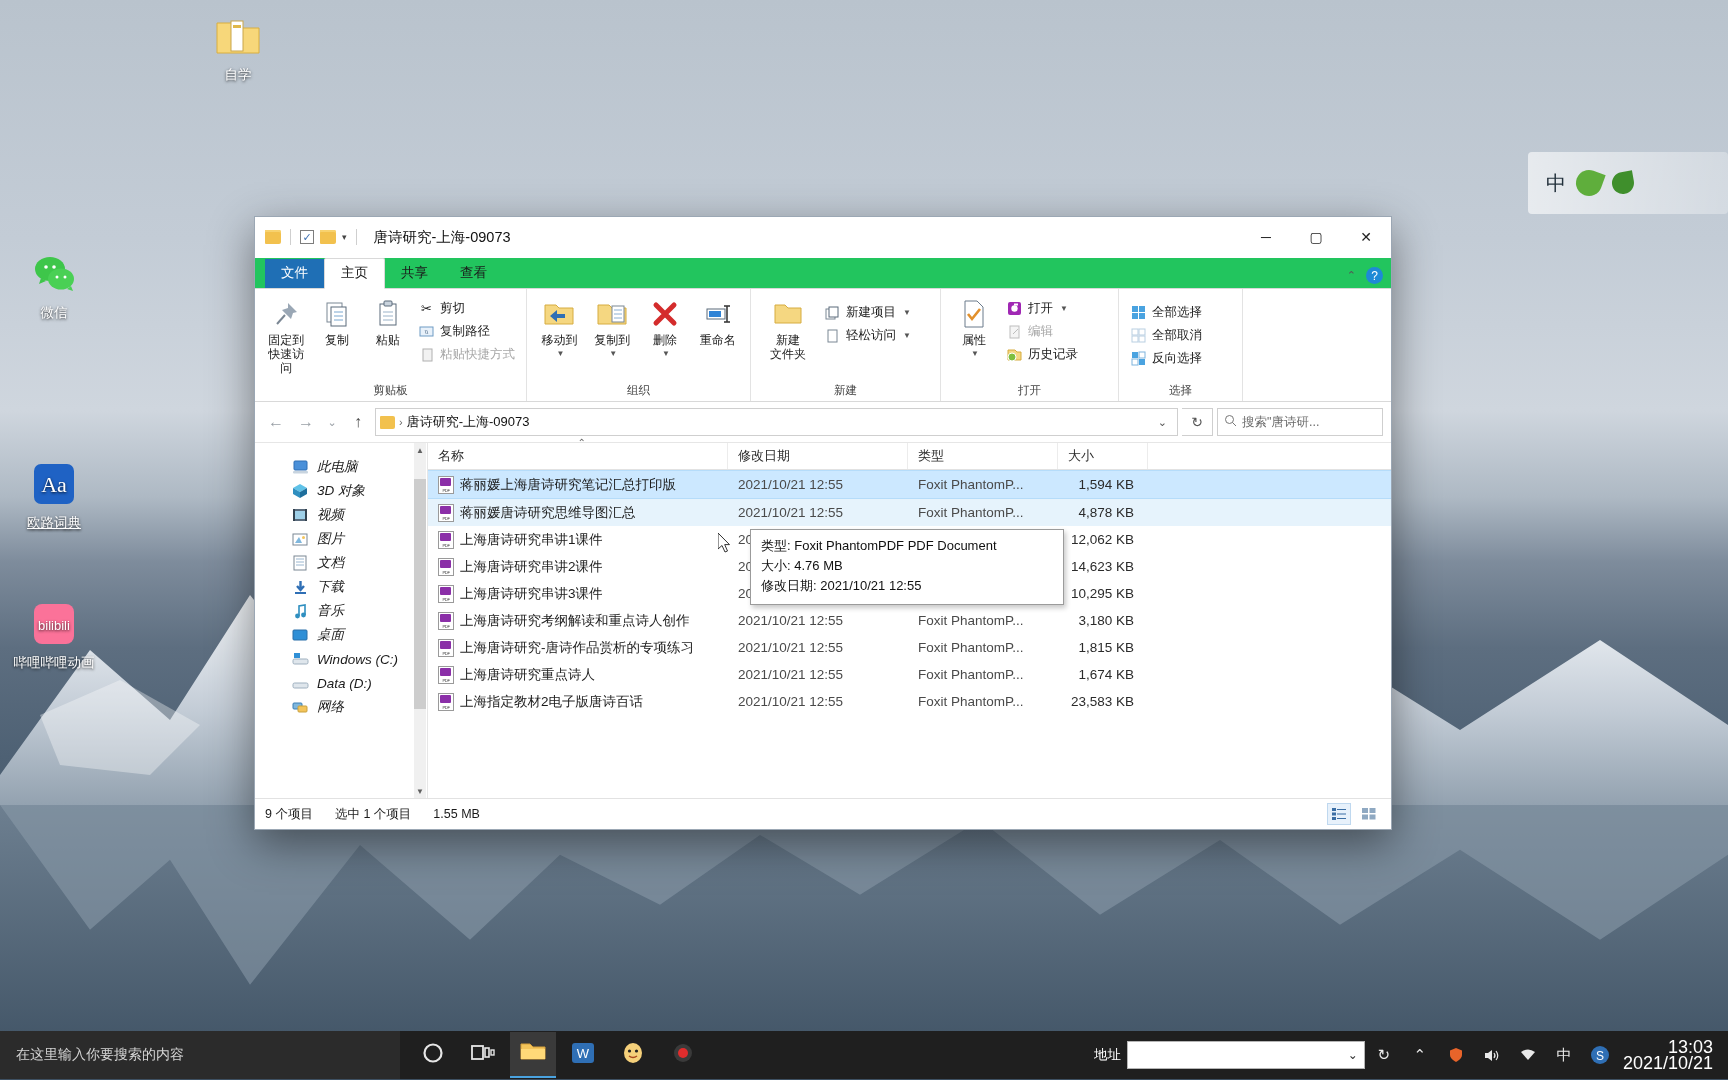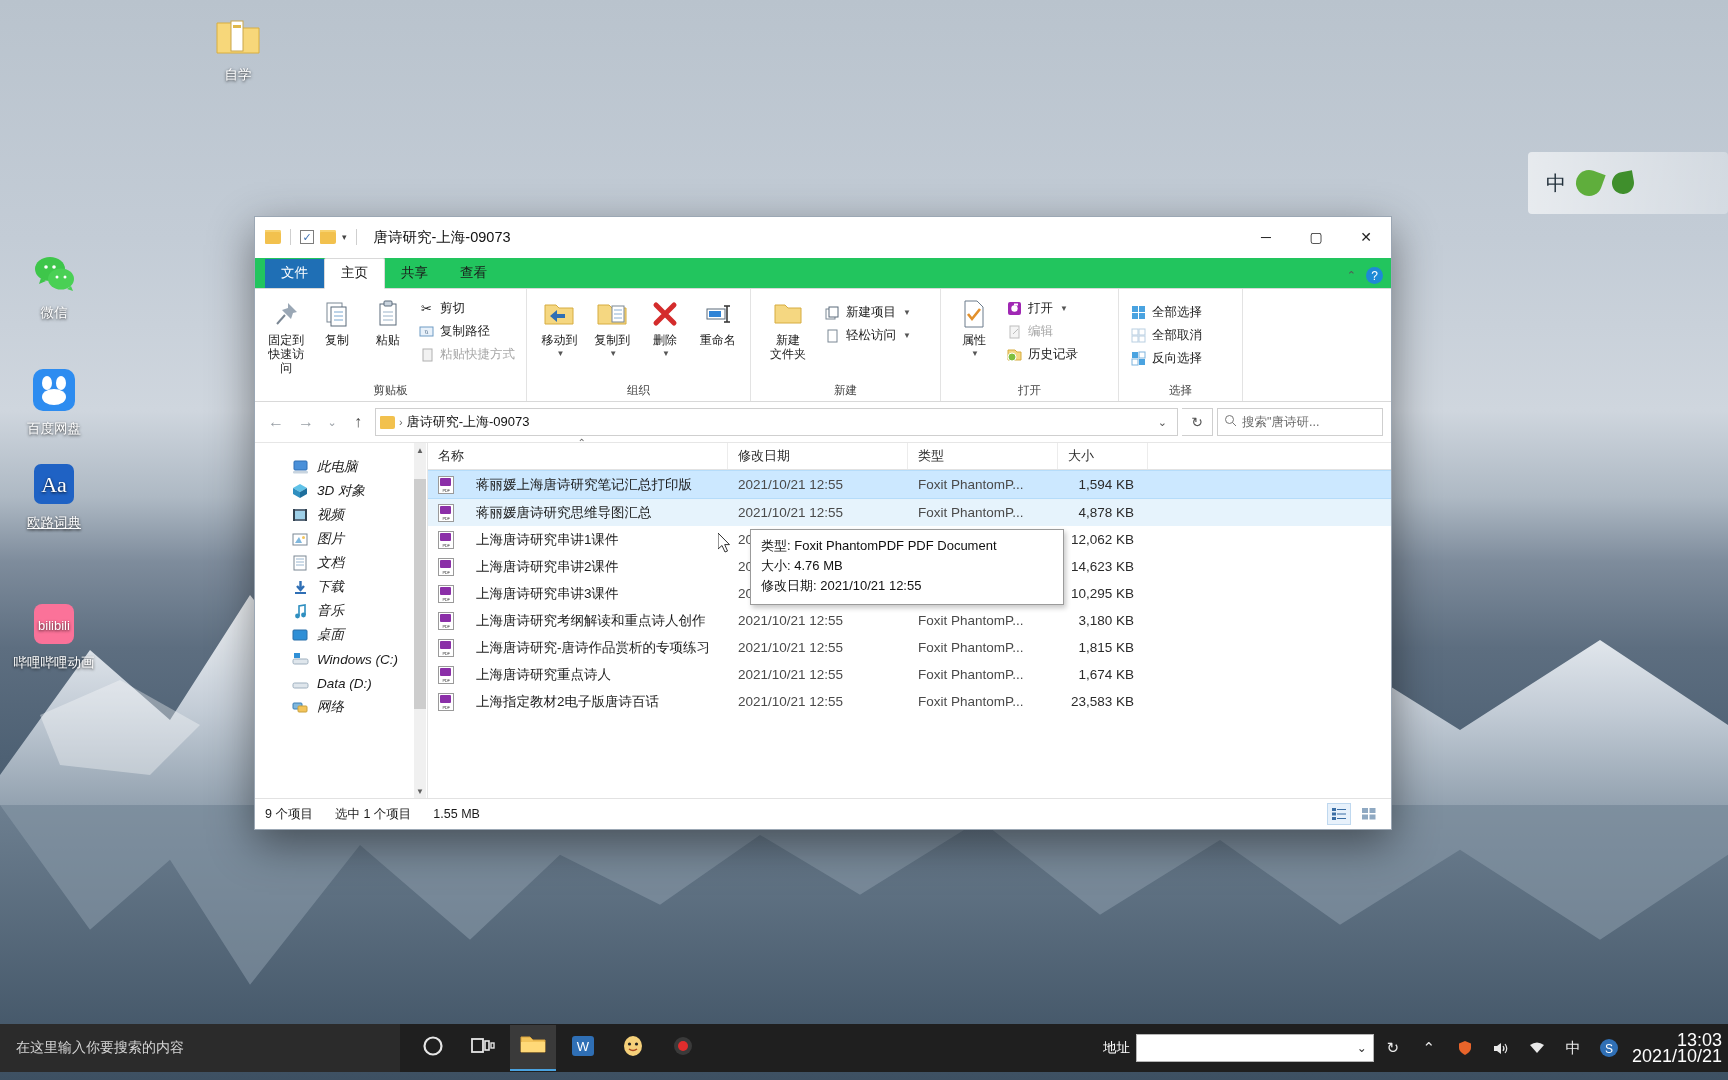--- a/index.html
+++ b/index.html
@@ -112,44 +112,44 @@
   .cell{padding-left:10px;box-sizing:border-box;white-space:nowrap;overflow:hidden;
      text-overflow:ellipsis;}
   .cell.date,.cell.type{color:#4a4a4a;}
   .cell.size{text-align:right;padding-right:14px;padding-left:0;color:#2b2b2b;}
   .pdficon{width:16px;height:18px;margin-right:6px;flex:none;position:relative;
      background:#fff;border:1px solid #9a9a9a;box-sizing:border-box;}
   .pdficon:before{content:"";position:absolute;top:1px;left:1px;width:11px;height:8px;
      background:#8b2fa8;border-radius:1px;}
   .pdficon:after{content:"PDF";position:absolute;bottom:0px;left:0;right:0;text-align:center;
      font-size:4px;color:#333;letter-spacing:-.3px;}
-  .namecell{display:flex;align-items:center;gap:16px;}
+  .namecell{display:flex;align-items:center;}
 
   .tooltip{position:absolute;background:#fff;border:1px solid #9b9b9b;padding:6px 10px 8px;
      font-size:13px;color:#111;line-height:20px;box-shadow:2px 3px 5px rgba(0,0,0,.22);}
   .cursor{position:absolute;width:0;height:0;}
   .cursor svg{display:block;}
 
   .statusbar{height:30px;border-top:1px solid #e2e2e2;display:flex;align-items:center;
      padding:0 10px;font-size:12.5px;color:#1b1b1b;gap:22px;background:#fff;position:relative;}
   .viewbtns{position:absolute;right:10px;display:flex;gap:6px;}
   .vbtn{width:22px;height:20px;border:1px solid transparent;display:flex;align-items:center;
      justify-content:center;color:#3b6ea5;font-size:13px;cursor:default;}
   .vbtn.active{border-color:#bfd8ef;background:#e7f1fb;}
 
   
-  #taskbar{position:absolute;left:0;bottom:8px;width:1728px;height:48px;background:#1f1f1f;
+  #taskbar{position:absolute;left:0;bottom:1px;width:1728px;height:48px;background:#1f1f1f;
      display:flex;align-items:center;color:#fff;font-size:13.5px;}
   .searchfield{width:400px;height:48px;background:#2b2b2b;display:flex;align-items:center;
      padding-left:16px;color:#d4d4d4;font-size:14px;box-sizing:border-box;}
   .tbicons{display:flex;align-items:center;gap:4px;padding-left:10px;}
   .tbicon{width:46px;height:44px;display:flex;align-items:center;justify-content:center;
      font-size:19px;color:#e6e6e6;cursor:default;}
   .tbicon.active{background:#3a3a3a;border-bottom:2px solid #4aa3e0;}
-  .tray{margin-left:auto;display:flex;align-items:center;gap:10px;padding-right:0;}
+  .tray{margin-left:auto;display:flex;align-items:center;gap:10px;padding-right:9px;}
   .imepanel{display:flex;align-items:center;gap:6px;}
   .imefield{width:230px;height:26px;background:#fff;border:1px solid #b5b5b5;display:flex;
      align-items:center;justify-content:flex-end;padding-right:6px;color:#333;font-size:12px;}
   .trayicon{width:26px;height:26px;display:flex;align-items:center;justify-content:center;
      font-size:15px;color:#e9e9e9;cursor:default;}
   .clock{text-align:right;line-height:16px;font-size:18px;padding-right:6px;}
 </style>
 </head>
 <body>
 
@@ -200,31 +200,20 @@
           <polygon points="40,35 42,40 36,38" fill="#4ad055"></polygon>
           <circle cx="15" cy="16" r="1.8" fill="#fff"></circle>
           <circle cx="23" cy="16" r="1.8" fill="#fff"></circle>
           <circle cx="26" cy="26" r="1.5" fill="#fff"></circle>
           <circle cx="34" cy="26" r="1.5" fill="#fff"></circle>
         </svg>
     </div>
     <span class="cap">微信</span>
   </div>
 
-  <div class="dicon" style="left:2px;top:364px;">
-    <div class="glyph">
-      <svg width="48" height="48" viewBox="0 0 48 48">
-          <rect x="3" y="3" width="42" height="42" rx="10" fill="#2d8cf0"></rect>
-          <ellipse cx="17" cy="17" rx="5" ry="7" fill="#fff"></ellipse>
-          <ellipse cx="31" cy="17" rx="5" ry="7" fill="#fff"></ellipse>
-          <ellipse cx="24" cy="31" rx="12" ry="8" fill="#fff"></ellipse>
-        </svg>
-    </div>
-    <span class="cap">百度网盘</span>
-  </div>
 
   <div class="dicon" style="left:2px;top:458px;text-decoration:underline;">
     <div class="glyph">
       <svg width="46" height="46" viewBox="0 0 46 46">
           <rect x="3" y="3" width="40" height="40" rx="7" fill="#1f62c4"></rect>
           <text x="23" y="31" font-size="22" fill="#fff" text-anchor="middle" font-family="Liberation Serif, serif">Aa</text>
         </svg>
     </div>
     <span class="cap">欧路词典</span>
   </div>

